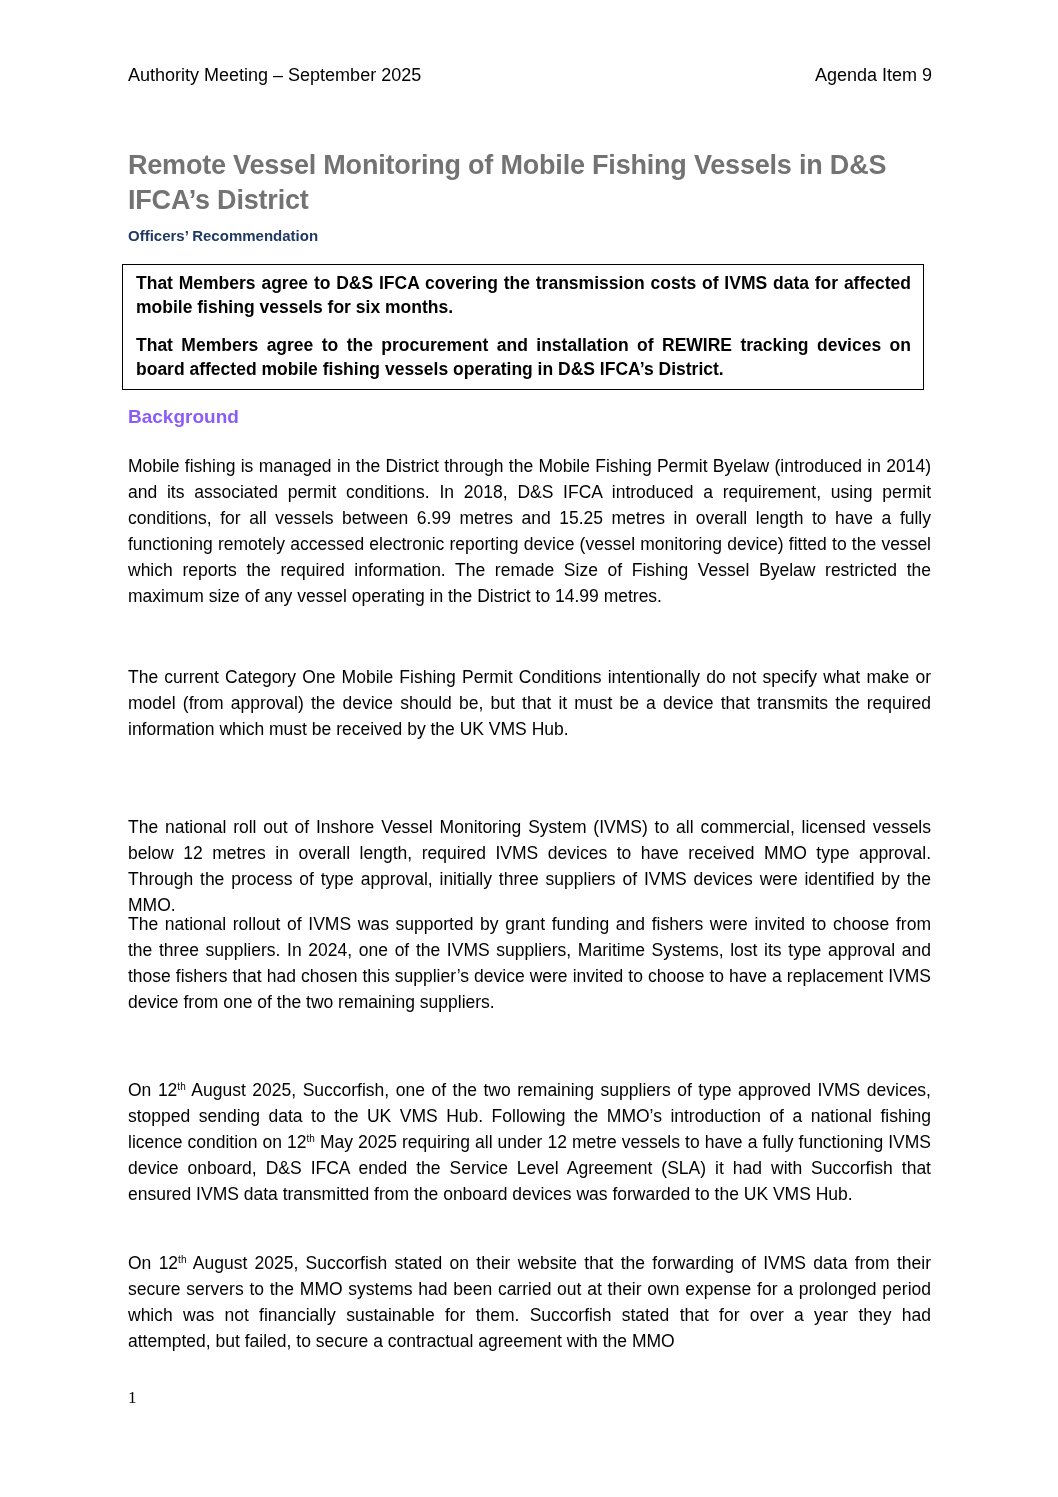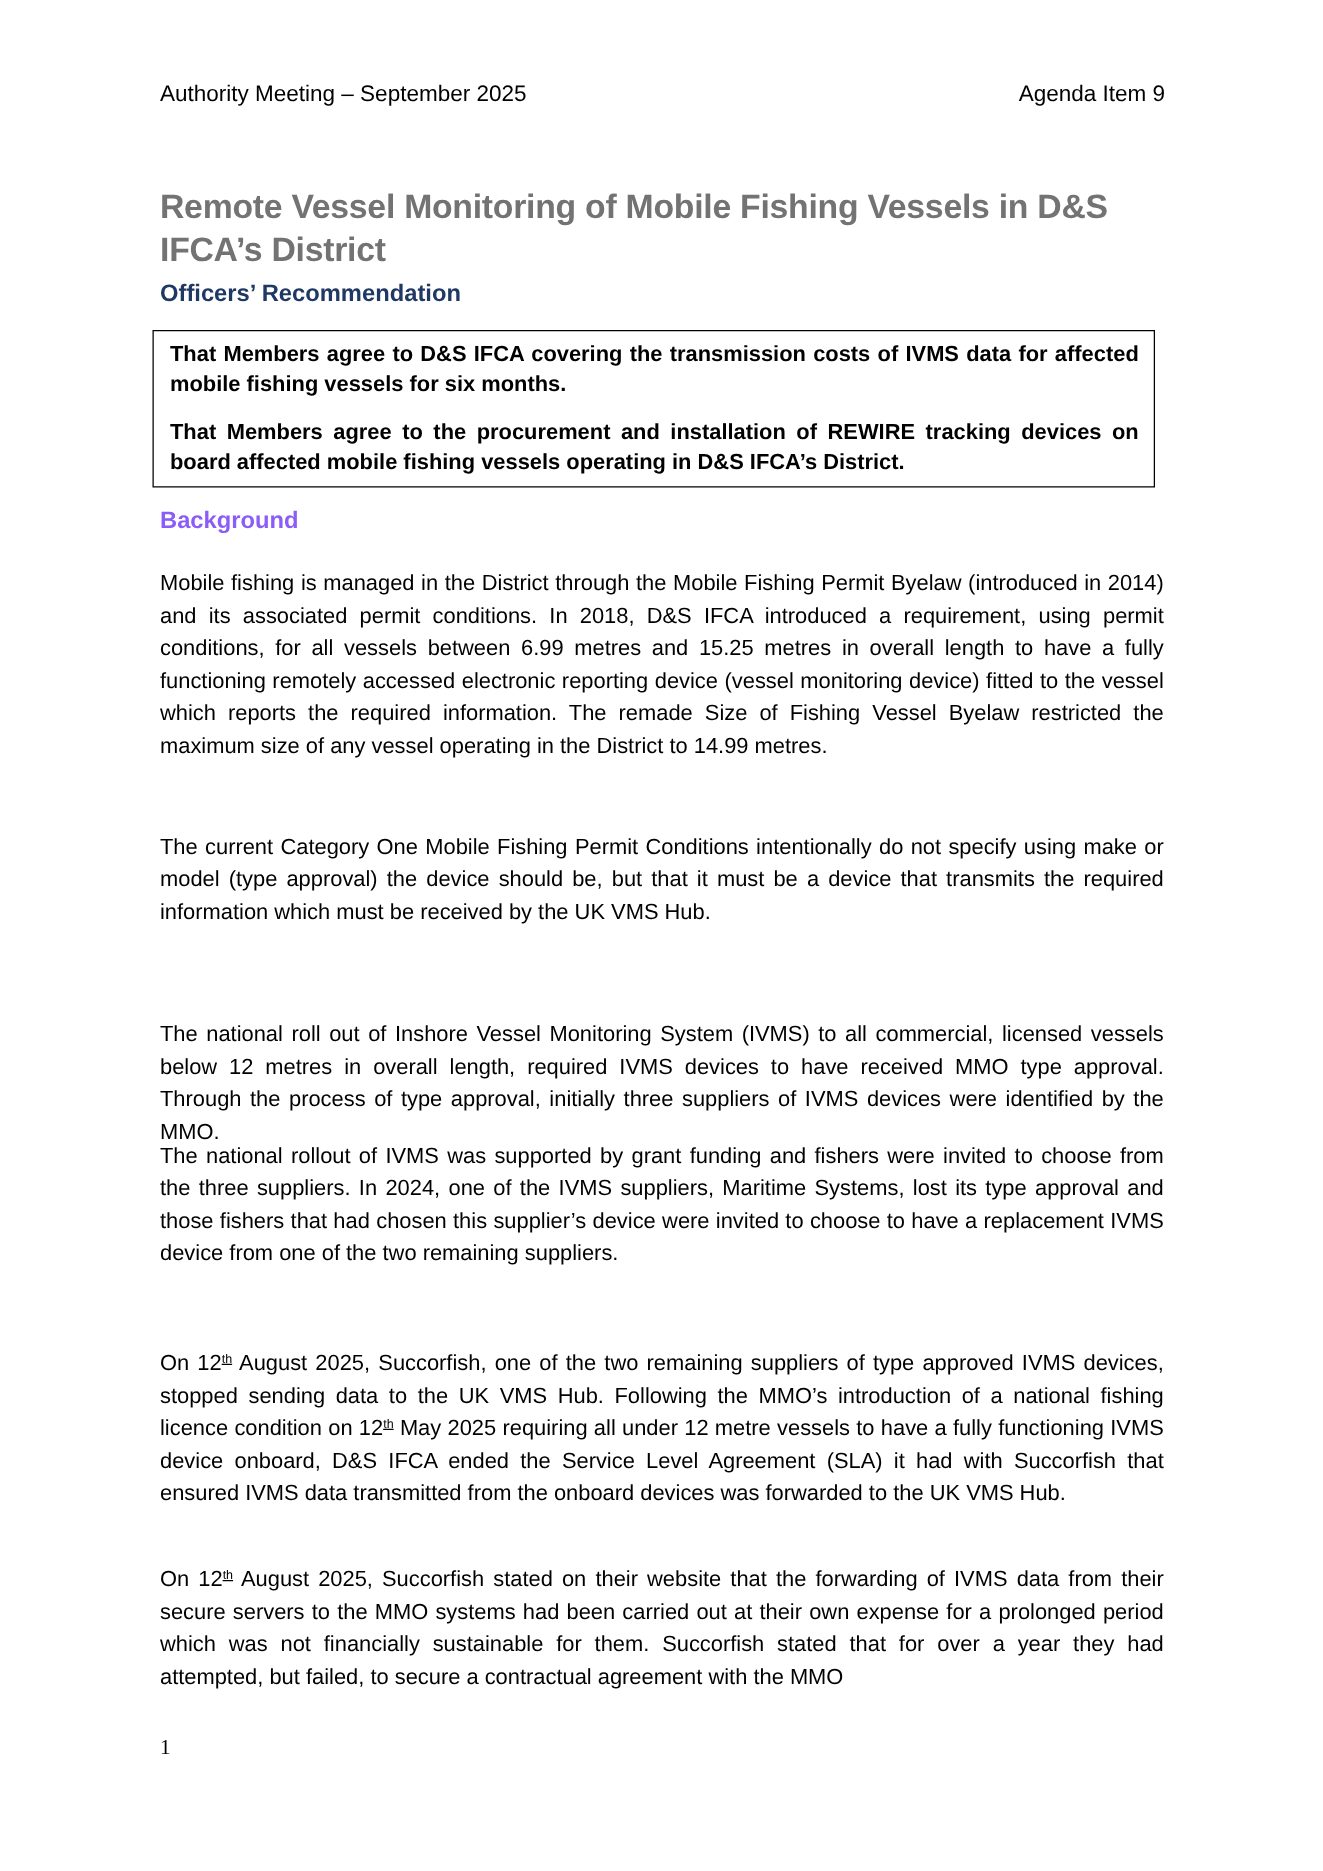--- a/index.html
+++ b/index.html
@@ -1,26 +1,26 @@
 <!DOCTYPE html>
 <html><head>
   <meta charset="utf-8">
   <style>
     html, body { margin: 0; padding: 0; background: #ffffff; }
     body { width: 1058px; height: 1497px; position: relative; overflow: hidden; color: #000; font-family: "Liberation Sans", sans-serif; }
     .page { position: absolute; left: 0; top: 0; width: 1058px; height: 1322px; }
     .header { position: absolute; top: 64px; left: 128px; width: 804px; font-size: 18px; line-height: 22px; display: flex; justify-content: space-between; }
     .title { position: absolute; left: 128px; top: 148px; width: 800px; font-size: 27px; line-height: 35px; font-weight: bold; color: #737373; margin: 0; letter-spacing: -0.2px; }
-    .subtitle { position: absolute; left: 128px; top: 224px; font-size: 19px; line-height: 24px; font-weight: bold; color: #1F3864; margin: 0; }
+    .subtitle { position: absolute; left: 128px; top: 224px; font-size: 15px; line-height: 24px; font-weight: bold; color: #1F3864; margin: 0; }
     .rec-box { position: absolute; left: 122px; top: 264px; width: 775px; padding: 6px 12px 8px 13px; border: 1.5px solid #000; font-weight: bold; font-size: 17.5px; line-height: 24px; text-align: justify; }
     .rec-box p { margin: 0; }
     .rec-box p + p { margin-top: 14px; }
     .h2 { position: absolute; left: 128px; font-size: 19px; line-height: 24px; font-weight: bold; color: #8b5cf6; margin: 0; }
     .para { position: absolute; left: 128px; width: 803px; font-size: 17.5px; line-height: 26px; text-align: justify; margin: 0; }
-    .para sup { font-size: 10px; line-height: 0; vertical-align: 6px; text-decoration: underline; }
+    .para sup { font-size: 10px; line-height: 0; vertical-align: 6px; }
     .page-num { position: absolute; left: 128px; top: 1388px; font-family: "Liberation Serif", serif; font-size: 17px; }
   </style>
 </head>
 <body>
 
 <div class="page">
 
   <div class="header">
     <span>Authority Meeting – September 2025</span>
     <span>Agenda Item 9</span>
@@ -30,21 +30,21 @@
   <h3 class="subtitle">Officers’ Recommendation</h3>
 
   <div class="rec-box">
     <p>That Members agree to D&amp;S IFCA covering the transmission costs of IVMS data for affected mobile fishing vessels for six months.</p>
     <p>That Members agree to the procurement and installation of REWIRE tracking devices on board affected mobile fishing vessels operating in D&amp;S IFCA’s District.</p>
   </div>
 
   <h2 class="h2" style="top:405px;">Background</h2>
 
   <p class="para" style="top:453px;">Mobile fishing is managed in the District through the Mobile Fishing Permit Byelaw (introduced in 2014) and its associated permit conditions. In 2018, D&amp;S IFCA introduced a requirement, using permit conditions, for all vessels between 6.99 metres and 15.25 metres in overall length to have a fully functioning remotely accessed electronic reporting device (vessel monitoring device) fitted to the vessel which reports the required information.  The remade Size of  Fishing Vessel Byelaw restricted the maximum size of any vessel operating in the District to 14.99 metres.</p>
-  <p class="para" style="top:664px;">The current Category One Mobile Fishing Permit Conditions intentionally do not specify using make or model (type approval) the device should be, but that it must be a device that transmits the required information which must be received by the UK VMS Hub.</p>
+  <p class="para" style="top:664px;">The current Category One Mobile Fishing Permit Conditions intentionally do not specify what make or model (from approval) the device should be, but that it must be a device that transmits the required information which must be received by the UK VMS Hub.</p>
   <p class="para" style="top:774px;margin-top:40px;">The national roll out of Inshore Vessel Monitoring System (IVMS) to all commercial, licensed vessels below 12 metres in overall length, required IVMS devices to have received MMO type approval.  Through the process of type approval, initially three suppliers of IVMS devices were identified by the MMO.</p>
   <p class="para" style="top:911px;">The national rollout of IVMS was supported by grant funding and fishers were invited to choose from the three suppliers.  In 2024, one of the IVMS suppliers, Maritime Systems, lost its type approval and those fishers that had chosen this supplier’s device were invited to choose to have a replacement IVMS device from one of the two remaining suppliers.</p>
 
 
   <p class="para" style="top:1077px;"><span>On 12</span><sup>th</sup><span> August 2025, Succorfish, one of the two remaining suppliers of type approved IVMS devices, stopped sending data to the UK VMS Hub.  Following the MMO’s introduction of a national fishing licence condition on 12</span><sup>th</sup><span> May 2025 requiring all under 12 metre vessels to have a fully functioning IVMS device onboard, D&amp;S IFCA ended the Service Level Agreement (SLA) it had with Succorfish that ensured IVMS data transmitted from the onboard devices was forwarded to the UK VMS Hub.</span></p>
 
   <p class="para" style="top:1250px;"><span>On 12</span><sup>th</sup><span> August 2025, Succorfish stated on their website that the forwarding of IVMS data from their secure servers to the MMO systems had been carried out at their own expense for a prolonged period which was not financially sustainable for them.  Succorfish stated that for over a year they had attempted, but failed, to secure a contractual agreement with the MMO</span></p>
 
   <div class="page-num">1</div>
 </div>

